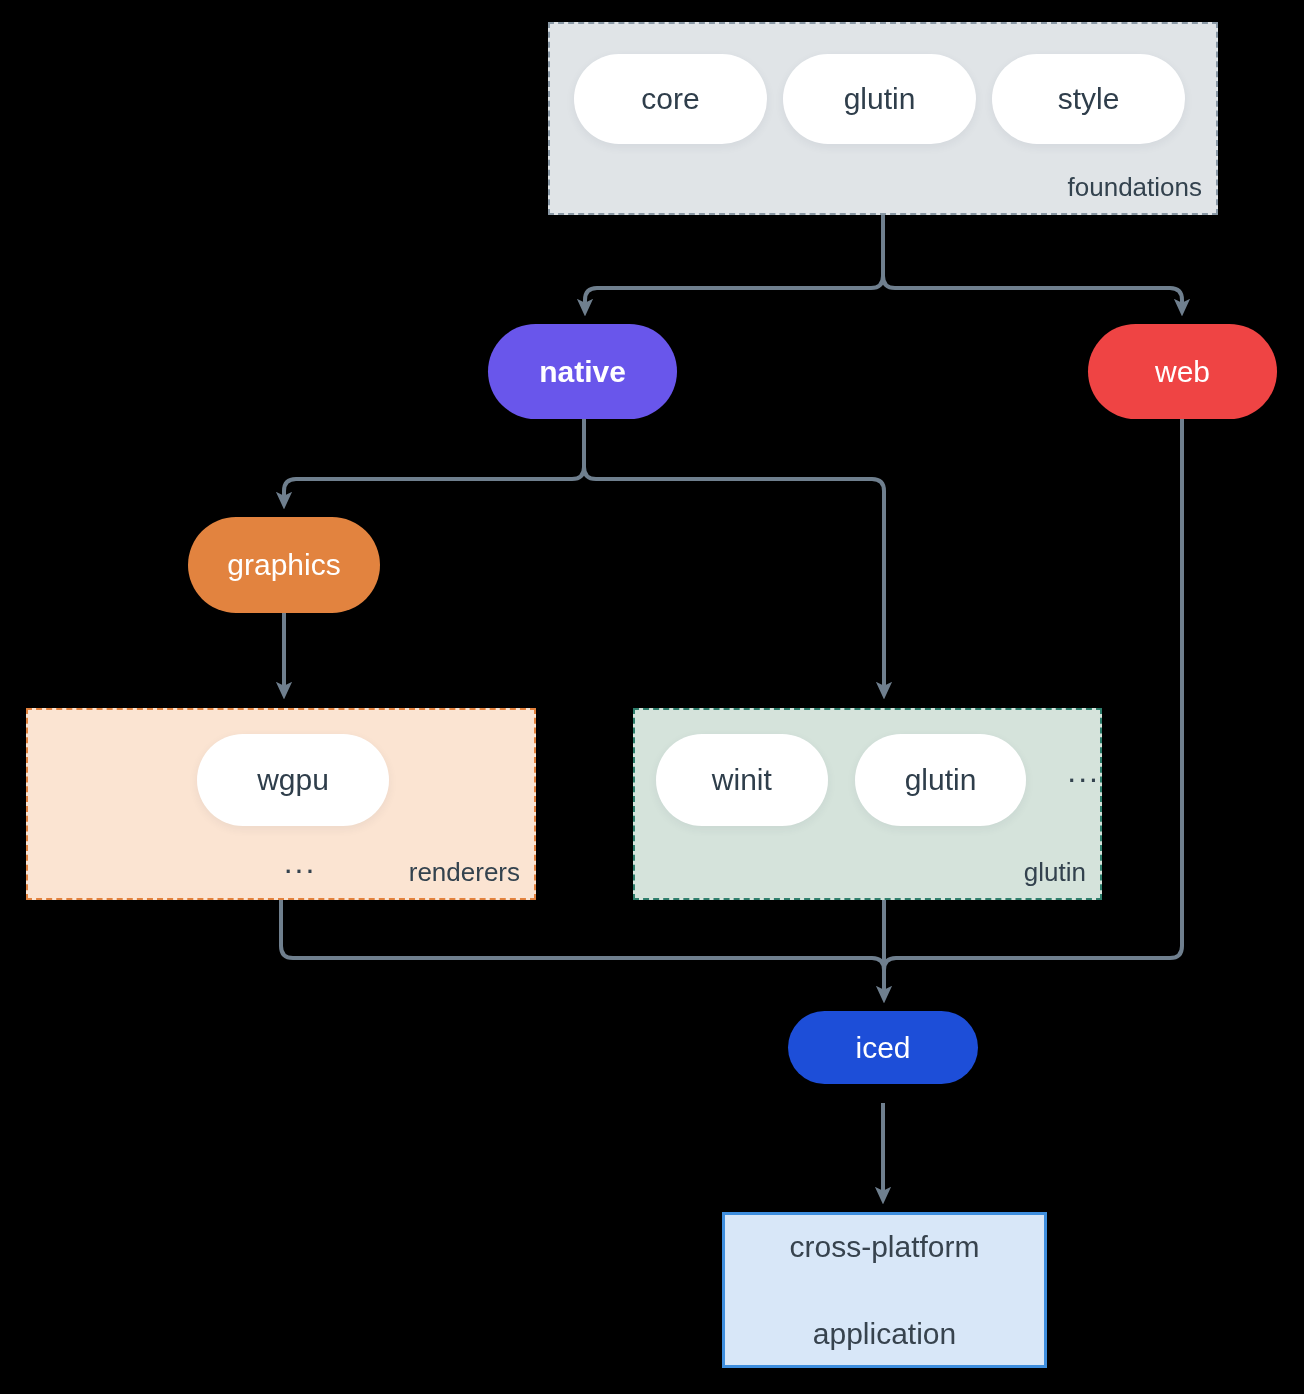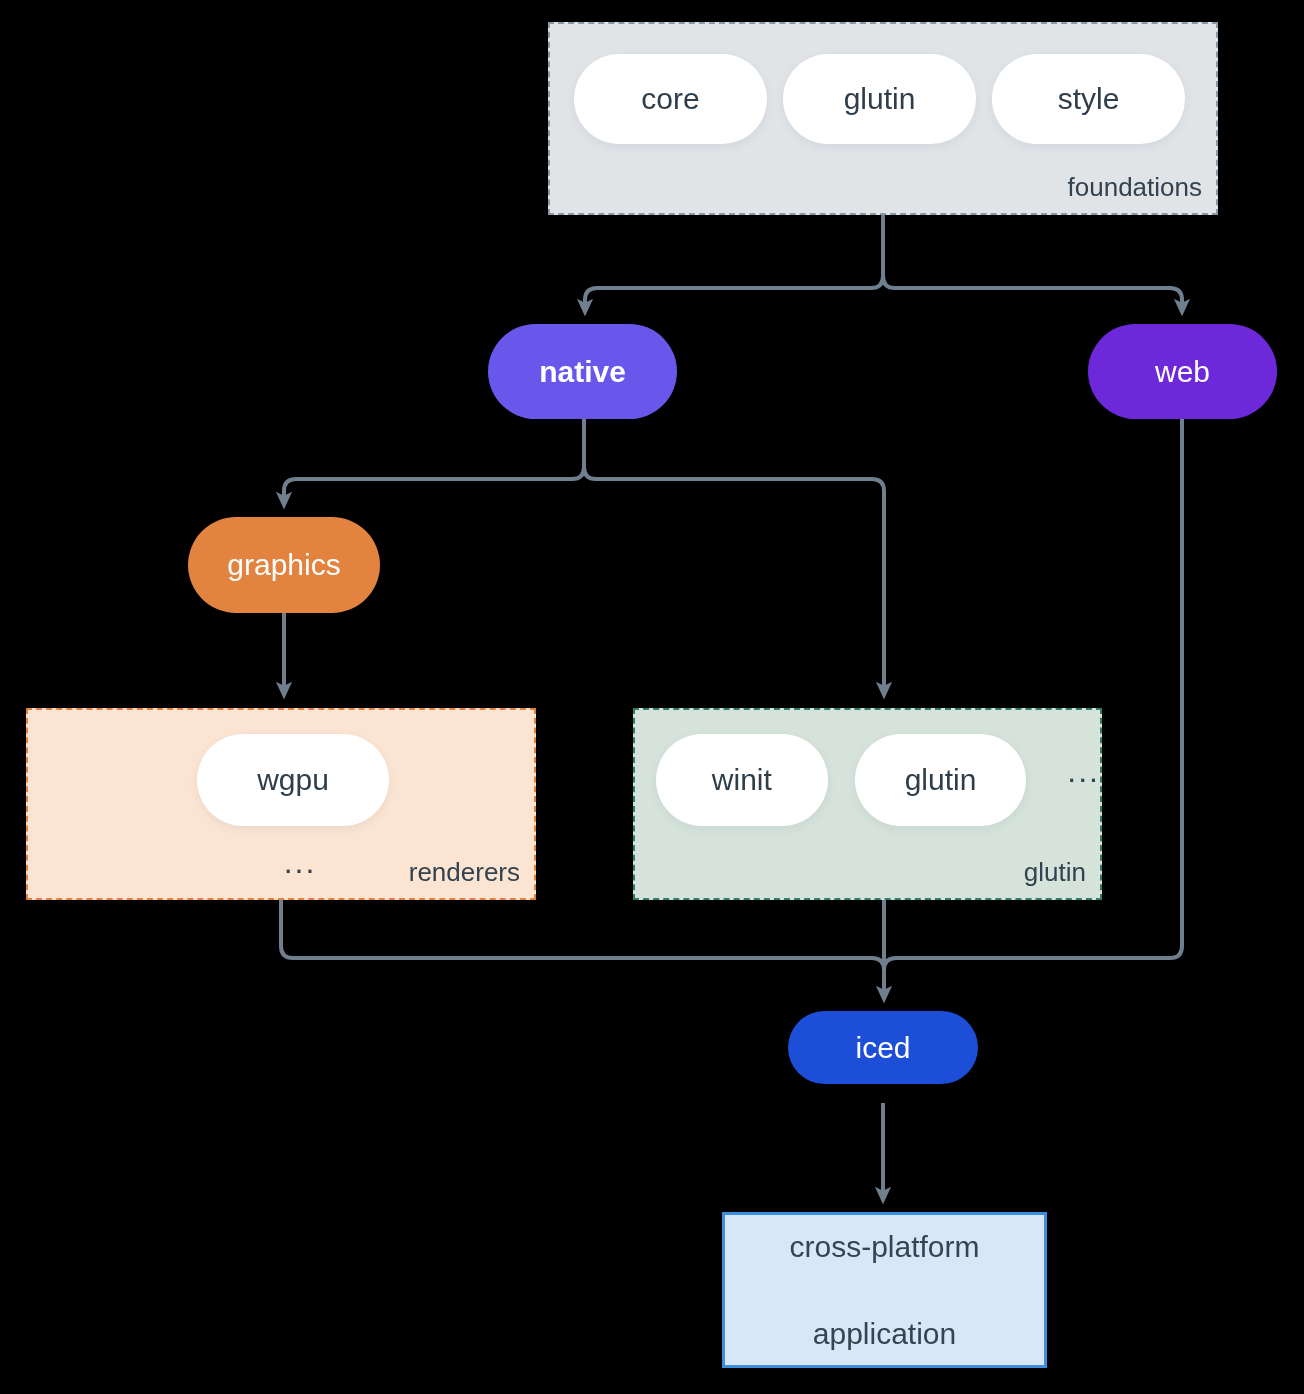--- a/index.html
+++ b/index.html
@@ -89,21 +89,21 @@
     position: absolute;
     box-sizing: border-box;
     display: flex;
     align-items: center;
     justify-content: center;
     border-radius: 48px;
     color: #ffffff;
     font-size: 30px;
   }
   .node-native   { left: 488px;  top: 324px;  width: 189px; height: 95px; background: #6956eb; font-weight: bold; }
-  .node-web      { left: 1088px; top: 324px;  width: 189px; height: 95px; background: #6d28d9; }
+  .node-web      { left: 1088px; top: 324px;  width: 189px; height: 95px; background: #ef4444; }
   .node-graphics { left: 188px;  top: 517px;  width: 192px; height: 96px; background: #e2833f; }
   .node-iced     { left: 788px;  top: 1011px; width: 190px; height: 73px; background: #1d4ed8; }
   .node-app {
     position: absolute;
     left: 722px; top: 1212px;
     width: 325px; height: 156px;
     box-sizing: border-box;
     background: #d8e7f8;
     border: 3px solid #3e8ede;
     display: flex;

